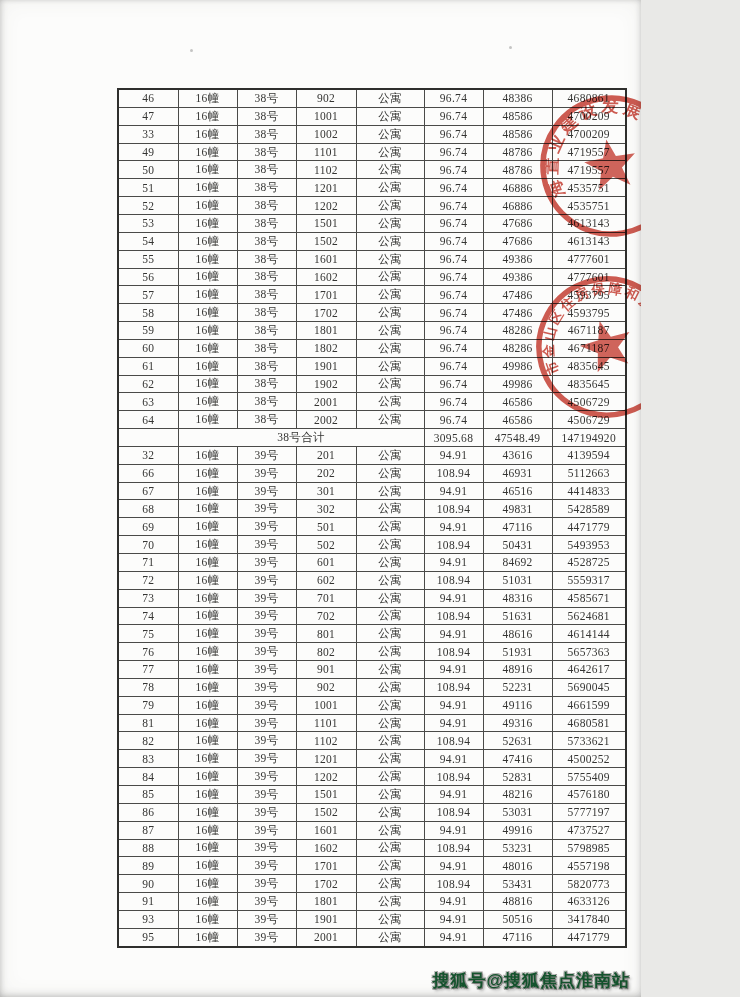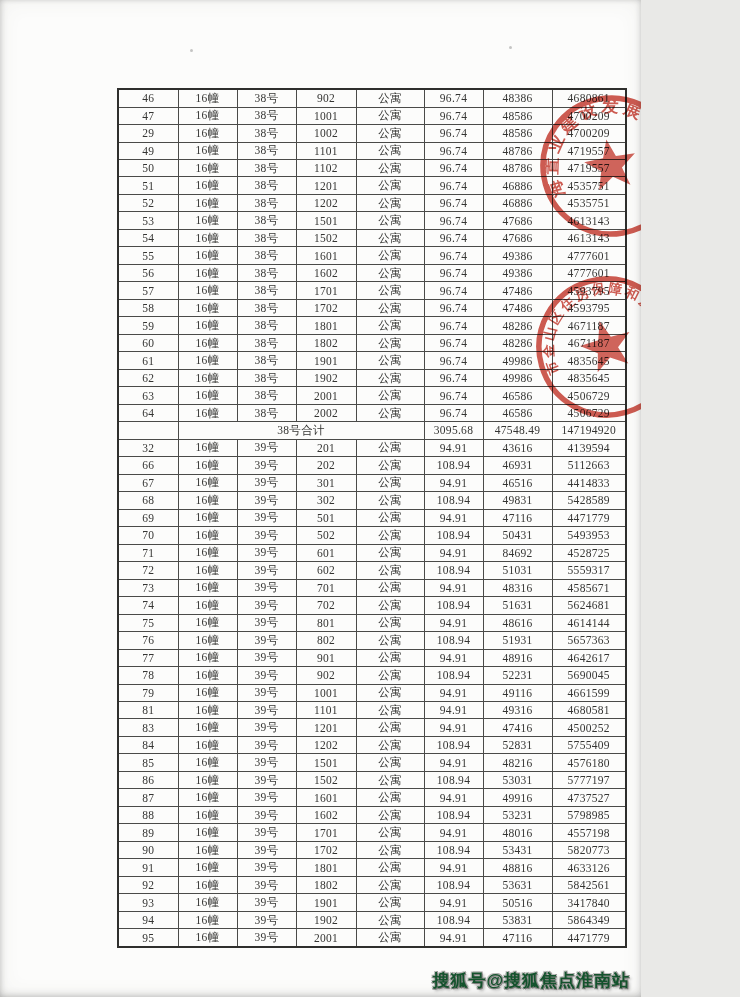--- a/index.html
+++ b/index.html
@@ -112,21 +112,21 @@
           <td>47</td>
           <td>16幢</td>
           <td>38号</td>
           <td>1001</td>
           <td>公寓</td>
           <td>96.74</td>
           <td>48586</td>
           <td>4700209</td>
         </tr>
         <tr>
-          <td>29</td>
+          <td>33</td>
           <td>16幢</td>
           <td>38号</td>
           <td>1002</td>
           <td>公寓</td>
           <td>96.74</td>
           <td>48586</td>
           <td>4700209</td>
         </tr>
         <tr>
           <td>49</td>
@@ -449,20 +449,30 @@
           <td>81</td>
           <td>16幢</td>
           <td>39号</td>
           <td>1101</td>
           <td>公寓</td>
           <td>94.91</td>
           <td>49316</td>
           <td>4680581</td>
         </tr>
         <tr>
+          <td>82</td>
+          <td>16幢</td>
+          <td>39号</td>
+          <td>1102</td>
+          <td>公寓</td>
+          <td>108.94</td>
+          <td>52631</td>
+          <td>5733621</td>
+        </tr>
+        <tr>
           <td>83</td>
           <td>16幢</td>
           <td>39号</td>
           <td>1201</td>
           <td>公寓</td>
           <td>94.91</td>
           <td>47416</td>
           <td>4500252</td>
         </tr>
         <tr>
@@ -539,48 +549,28 @@
           <td>91</td>
           <td>16幢</td>
           <td>39号</td>
           <td>1801</td>
           <td>公寓</td>
           <td>94.91</td>
           <td>48816</td>
           <td>4633126</td>
         </tr>
         <tr>
-          <td>92</td>
-          <td>16幢</td>
-          <td>39号</td>
-          <td>1802</td>
-          <td>公寓</td>
-          <td>108.94</td>
-          <td>53631</td>
-          <td>5842561</td>
-        </tr>
-        <tr>
           <td>93</td>
           <td>16幢</td>
           <td>39号</td>
           <td>1901</td>
           <td>公寓</td>
           <td>94.91</td>
           <td>50516</td>
           <td>3417840</td>
-        </tr>
-        <tr>
-          <td>94</td>
-          <td>16幢</td>
-          <td>39号</td>
-          <td>1902</td>
-          <td>公寓</td>
-          <td>108.94</td>
-          <td>53831</td>
-          <td>5864349</td>
         </tr>
         <tr>
           <td>95</td>
           <td>16幢</td>
           <td>39号</td>
           <td>2001</td>
           <td>公寓</td>
           <td>94.91</td>
           <td>47116</td>
           <td>4471779</td>

